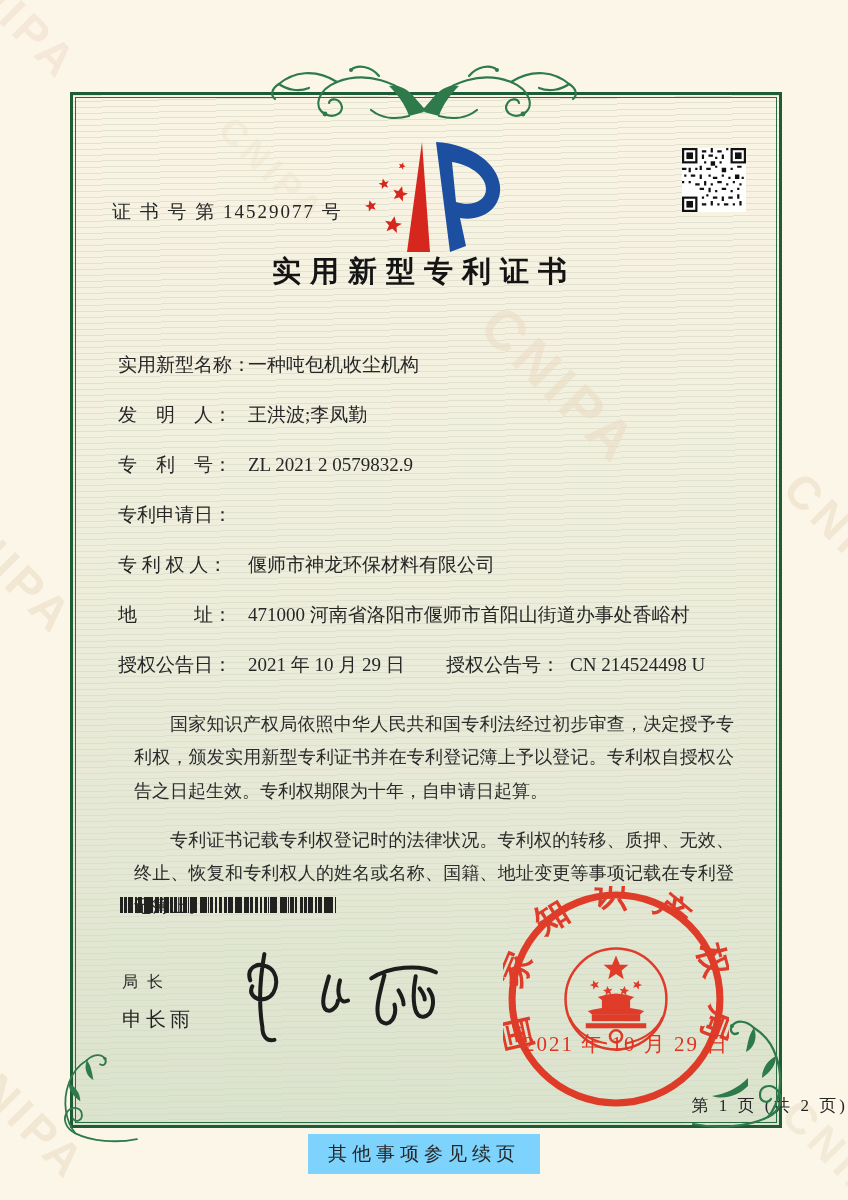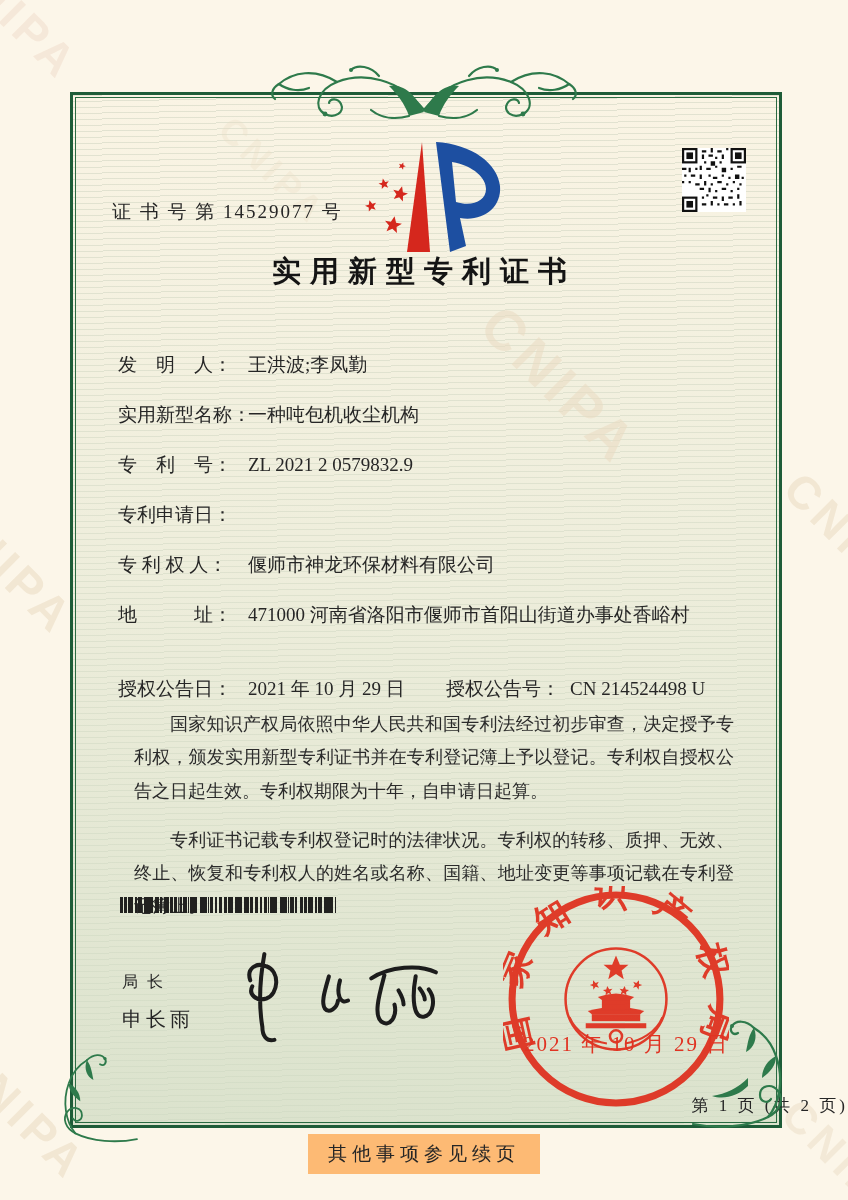--- a/index.html
+++ b/index.html
@@ -39,21 +39,21 @@
   .qr{position:absolute;left:682px;top:148px;width:64px;height:64px;}
   .title{
     position:absolute;left:0;right:0;top:252px;text-align:center;
     font-size:29px;font-weight:bold;letter-spacing:9px;color:#141414;
   }
   .fields{position:absolute;left:118px;top:352px;width:648px;font-size:19px;}
   .field-row{display:flex;align-items:baseline;height:30px;margin-bottom:20px;white-space:nowrap;}
   .flabel{display:inline-block;width:120px;flex:none;}
   .fvalue{margin-left:10px;}
   .grant-row .fvalue.grant-date{display:inline-block;width:198px;}
-  .grant-row .flabel.glabel2{width:auto;margin-left:0;margin-top:24px;}
+  .grant-row .flabel.glabel2{width:auto;margin-left:0;}
   .body-text{
     position:absolute;left:118px;top:692px;width:632px;
     font-size:18px;line-height:1.85;text-align:justify;color:#2b2b2b;
   }
   .body-text p{margin:16px;text-indent:2em;}
   .barcode{
     position:absolute;left:120px;top:897px;width:216px;height:16px;
     background-image:
       repeating-linear-gradient(90deg,#21211f 0 2px,transparent 2px 5px),
       repeating-linear-gradient(90deg,#21211f 0 1px,transparent 1px 4px),
@@ -63,21 +63,21 @@
   .signer-name{position:absolute;left:122px;top:1006px;font-size:20px;letter-spacing:4px;}
   .signature{position:absolute;left:222px;top:940px;width:232px;height:110px;}
   .seal{position:absolute;left:503px;top:886px;width:226px;height:226px;opacity:.95;}
   .seal-date{
     position:absolute;left:524px;top:1030px;z-index:3;
     color:#e03322;font-size:21px;letter-spacing:2px;white-space:nowrap;
   }
   .page-indicator{position:absolute;left:0;right:0;top:1094px;text-align:right;font-size:17px;letter-spacing:3px;}
   .footer-note{
     position:absolute;left:50%;transform:translateX(-50%);top:1134px;
-    background:#fdba74;padding:7px 20px;font-size:19px;letter-spacing:5px;white-space:nowrap;z-index:3;
+    background:#7dd3fc;padding:7px 20px;font-size:19px;letter-spacing:5px;white-space:nowrap;z-index:3;
   }
   .orn-top{position:absolute;left:50%;transform:translateX(-50%);top:60px;width:330px;height:66px;}
   .orn-bl{position:absolute;left:54px;top:1052px;width:92px;height:92px;}
   .orn-br{position:absolute;left:688px;top:1018px;width:100px;height:112px;}
 </style>
 </head>
 <body>
 
 <div class="page">
 
@@ -144,26 +144,26 @@
           <rect x="24" y="2" width="3" height="3"></rect>
           <rect x="2" y="24" width="3" height="3"></rect>
         <path d="M9,1h2v1h-2z M13,0h1v2h-1z M16,1h2v1h-2z M20,0h1v1h-1z M9,3h1v2h-1z M12,3h2v1h-2z M15,4h1v1h-1z M18,3h1v2h-1z M10,6h1v1h-1z M13,6h2v2h-2z M17,6h1v1h-1z M0,9h2v1h-2z M3,9h1v2h-1z M6,9h1v1h-1z M8,8h1v2h-1z M11,9h2v1h-2z M15,8h1v1h-1z M18,9h2v2h-2z M22,9h1v1h-1z M25,8h2v1h-2z M1,12h1v1h-1z M4,12h2v1h-2z M8,12h1v2h-1z M12,12h1v1h-1z M14,13h2v1h-2z M18,12h1v1h-1z M21,13h1v1h-1z M24,12h2v2h-2z M27,13h1v1h-1z M0,15h1v1h-1z M3,15h1v1h-1z M6,16h2v1h-2z M10,15h1v2h-1z M13,16h1v1h-1z M16,15h2v1h-2z M20,16h1v1h-1z M23,15h1v1h-1z M26,16h1v1h-1z M8,18h2v1h-2z M12,18h1v2h-1z M15,19h1v1h-1z M18,18h2v1h-2z M22,19h1v1h-1z M25,18h1v1h-1z M9,22h1v1h-1z M11,21h1v1h-1z M14,22h2v1h-2z M18,22h1v2h-1z M21,22h2v1h-2z M25,21h1v2h-1z M9,25h2v1h-2z M13,24h1v2h-1z M16,25h1v1h-1z M19,25h2v1h-2z M23,25h1v1h-1z M26,24h1v2h-1z"></path>
       </g>
     </svg>
 
     <div class="title">实用新型专利证书</div>
 
     <div class="fields">
       <div class="field-row">
+        <span class="flabel">实用新型名称：</span>
+        <span class="fvalue">一种吨包机收尘机构</span>
+      </div>
+      <div class="field-row">
         <span class="flabel">发　明　人：</span>
         <span class="fvalue">王洪波;李凤勤</span>
-      </div>
-      <div class="field-row">
-        <span class="flabel">实用新型名称：</span>
-        <span class="fvalue">一种吨包机收尘机构</span>
       </div>
       <div class="field-row">
         <span class="flabel">专　利　号：</span>
         <span class="fvalue">ZL 2021 2 0579832.9</span>
       </div>
       <div class="field-row">
         <span class="flabel">专利申请日：</span>
       </div>
       <div class="field-row">
         <span class="flabel">专 利 权 人：</span>

